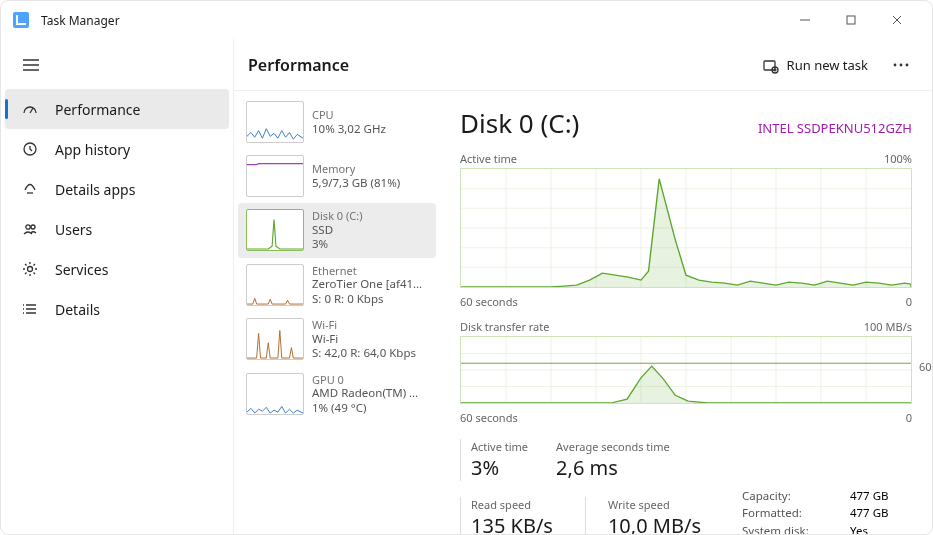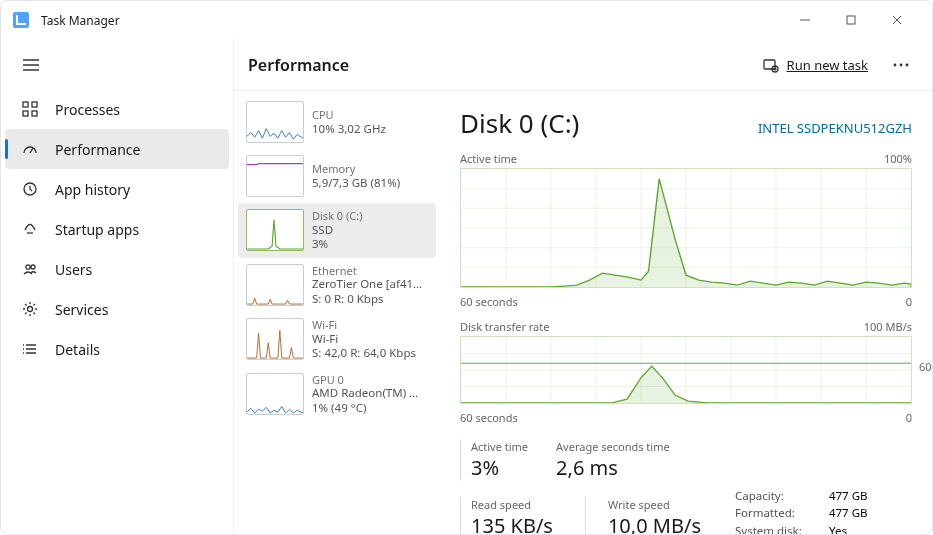--- a/index.html
+++ b/index.html
@@ -23,58 +23,58 @@
   .nav-item { display: flex; align-items: center; height: 40px; padding: 0 16px; margin: 0 4px; border-radius: 4px; cursor: pointer; font-size: 14px; position: relative; }
   .nav-item.selected { background: #eaeaea; }
   .nav-item.selected::before { content:""; position:absolute; left:0; top:10px; bottom:10px; width:3px; background:#1a6fd1; border-radius:2px; }
   .nav-item .nicon { width: 18px; height: 18px; margin-right: 16px; display:inline-flex; align-items:center; justify-content:center; color:#333; }
   .nav-spacer { flex: 1; }
 
   
   .main { flex: 1; display: flex; flex-direction: column; min-width: 0; border-left: 1px solid #eee; }
   .main-header { height: 52px; display: flex; align-items: center; padding: 0 14px; border-bottom: 1px solid #eee; }
   .main-header h1 { font-size: 16px; font-weight: 600; }
-  .run-task { margin-left: auto; display: flex; align-items: center; gap: 8px; font-size: 13px; padding: 4px 8px; border-radius: 4px; cursor:pointer;text-decoration:underline; }
+  .run-task { margin-left: auto; display: flex; align-items: flex-end; gap: 8px; font-size: 13px; padding: 4px 8px; border-radius: 4px; cursor:pointer; }
   .more-btn { width: 34px; height: 30px; display:flex; align-items:center; justify-content:center; margin-left:8px; cursor:pointer; border-radius:4px; }
 
   .main-body { flex:1; display:flex; min-height:0; }
 
   
   .perf-list { width: 206px; overflow-y: auto; padding: 4px 0; }
   .perf-item { display: flex; gap: 8px; padding: 6px 8px; margin: 0 4px; border-radius: 4px; cursor:pointer; }
   .perf-item .thumb { width: 58px; height: 42px; border: 1px solid #ccc; background:#fff; border-radius:2px; position:relative; overflow:hidden; }
   .perf-item .thumb svg { position:absolute; inset:0; width:100%; height:100%; }
   .perf-item .ptext { display:flex; flex-direction:column; justify-content:center; font-size:11.5px; color:#555; line-height:1.25; min-width:0; }
   .perf-item .ptext .pname { font-size:11px; color:#737373; }
   .perf-item.selected { background:#ececec; }
   .perf-item.selected .thumb { border-color:#8bbf5a; }
 
   
   .detail { flex:1; padding: 14px 20px 10px 20px; display:flex; flex-direction:column; min-width:0; overflow:hidden; }
   .detail-head { display:flex; align-items:baseline; justify-content:space-between; }
   .detail-head .big-title { font-size: 26px; font-weight: 400; }
-  .detail-head .model { font-size: 13px; color:#0369a1; }
+  .detail-head .model { font-size: 13px; color:#a21caf; }
 
   .chart-block { margin-top: 10px; }
   .chart-labels { display:flex; justify-content:space-between; font-size:11px; color:#666; margin-bottom:2px; }
   .chart { height: 120px; position:relative; border:1px solid #cfe3b8; background:#fff; }
   .chart.small { height: 68px; }
   .chart svg { position:absolute; inset:0; width:100%; height:100%; }
   .chart-bottom-labels { display:flex; justify-content:space-between; font-size:11px; color:#666; margin-top:6px; }
 
   
   .stats { display:flex; gap: 24px; margin-top: 14px; align-items:flex-start; }
   .stat-col { display:flex; flex-direction:column; }
   .stat-row { display:flex; gap: 18px; }
   .stat { padding-right: 10px; }
   .stat .slabel { font-size: 11px; color:#666; }
   .stat .svalue { font-size: 20px; }
   .divider-v { width:1px; background:#ddd; align-self:stretch; margin: 0 4px; }
   .kv-table { font-size: 11.5px; color:#555; }
-  .kv-table div { display:flex; gap: 14px; line-height:1.5; }
+  .kv-table div { display:flex; gap: 28px; line-height:1.5;margin-left:7px; }
   .kv-table .k { width: 80px; }
   .kv-table .v { color:#000; }
 
   svg { display:block; }
 </style>
 </head>
 <body>
 
 <div class="window">
 
@@ -102,31 +102,20 @@
 
   <div class="body">
 
     <div class="nav">
       <div class="hamburger">
         <svg width="16" height="12" viewBox="0 0 16 12">
             <path d="M0 1 H16 M0 6 H16 M0 11 H16" stroke="#333" stroke-width="1.4"></path>
           </svg>
       </div>
 
-      <div class="nav-item">
-        <span class="nicon">
-            <svg width="16" height="16" viewBox="0 0 16 16" fill="none" stroke="#333" stroke-width="1.3">
-              <rect x="1" y="1" width="5" height="5"></rect>
-              <rect x="10" y="1" width="5" height="5"></rect>
-              <rect x="1" y="10" width="5" height="5"></rect>
-              <rect x="10" y="10" width="5" height="5"></rect>
-            </svg>
-          </span>
-        <span>Processes</span>
-      </div>
 
       <div class="nav-item selected">
         <span class="nicon">
             <svg width="16" height="16" viewBox="0 0 16 16" fill="none" stroke="#333" stroke-width="1.3">
               <path d="M2 12 A6 6 0 0 1 14 12"></path>
               <path d="M8 12 L11 7"></path>
             </svg>
           </span>
         <span>Performance</span>
       </div>
@@ -141,21 +130,21 @@
         <span>App history</span>
       </div>
 
       <div class="nav-item">
         <span class="nicon">
             <svg width="16" height="16" viewBox="0 0 16 16" fill="none" stroke="#333" stroke-width="1.3">
               <path d="M3 9 Q8 -2 13 9"></path>
               <path d="M5 12 H11"></path>
             </svg>
           </span>
-        <span>Startup apps</span>
+        <span>Details apps</span>
       </div>
 
       <div class="nav-item">
         <span class="nicon">
             <svg width="16" height="16" viewBox="0 0 16 16" fill="none" stroke="#333" stroke-width="1.3">
               <circle cx="6" cy="6" r="2.2"></circle>
               <circle cx="11" cy="6" r="2"></circle>
               <path d="M2 13 Q6 9 10 13"></path>
               <path d="M9 12 Q11 9.5 14 12"></path>
             </svg>

